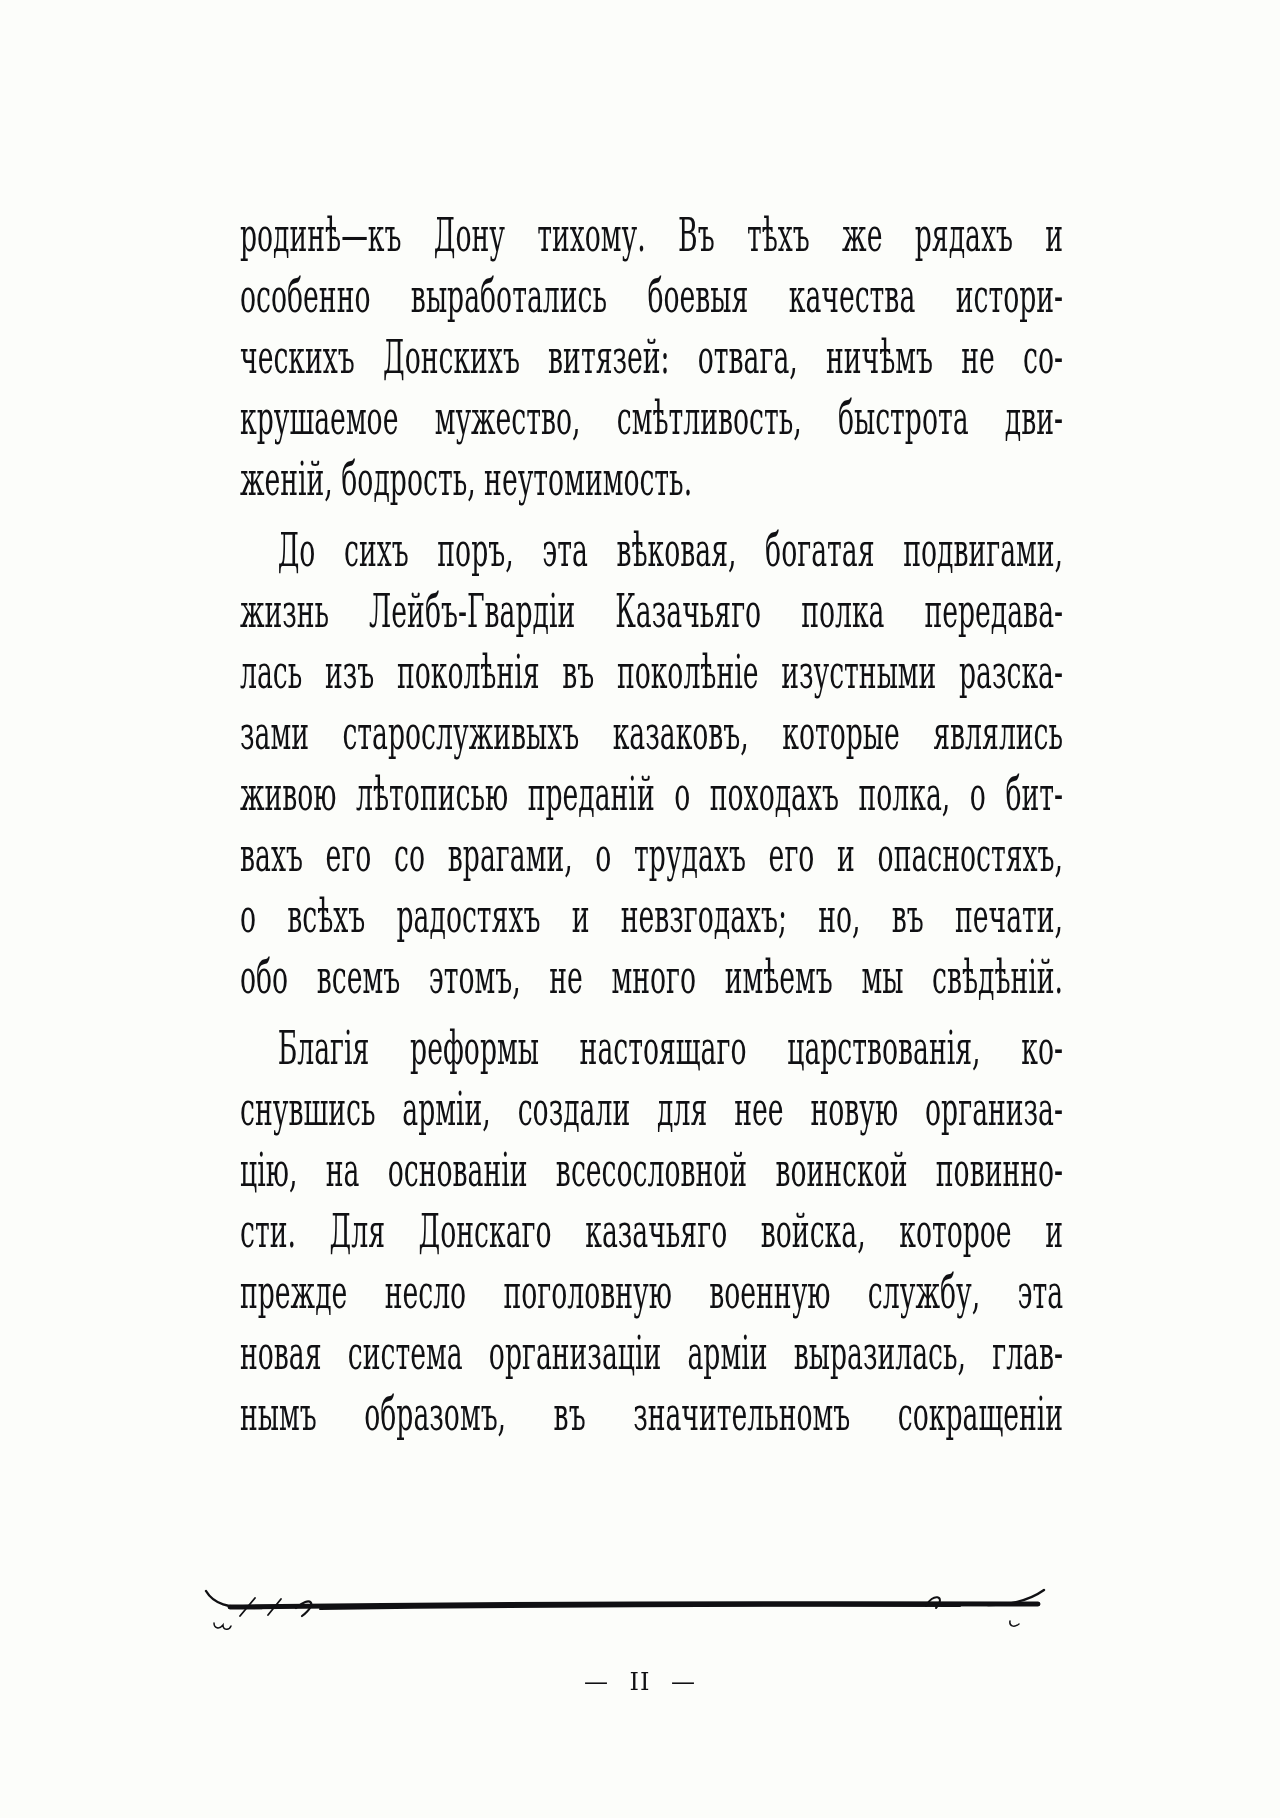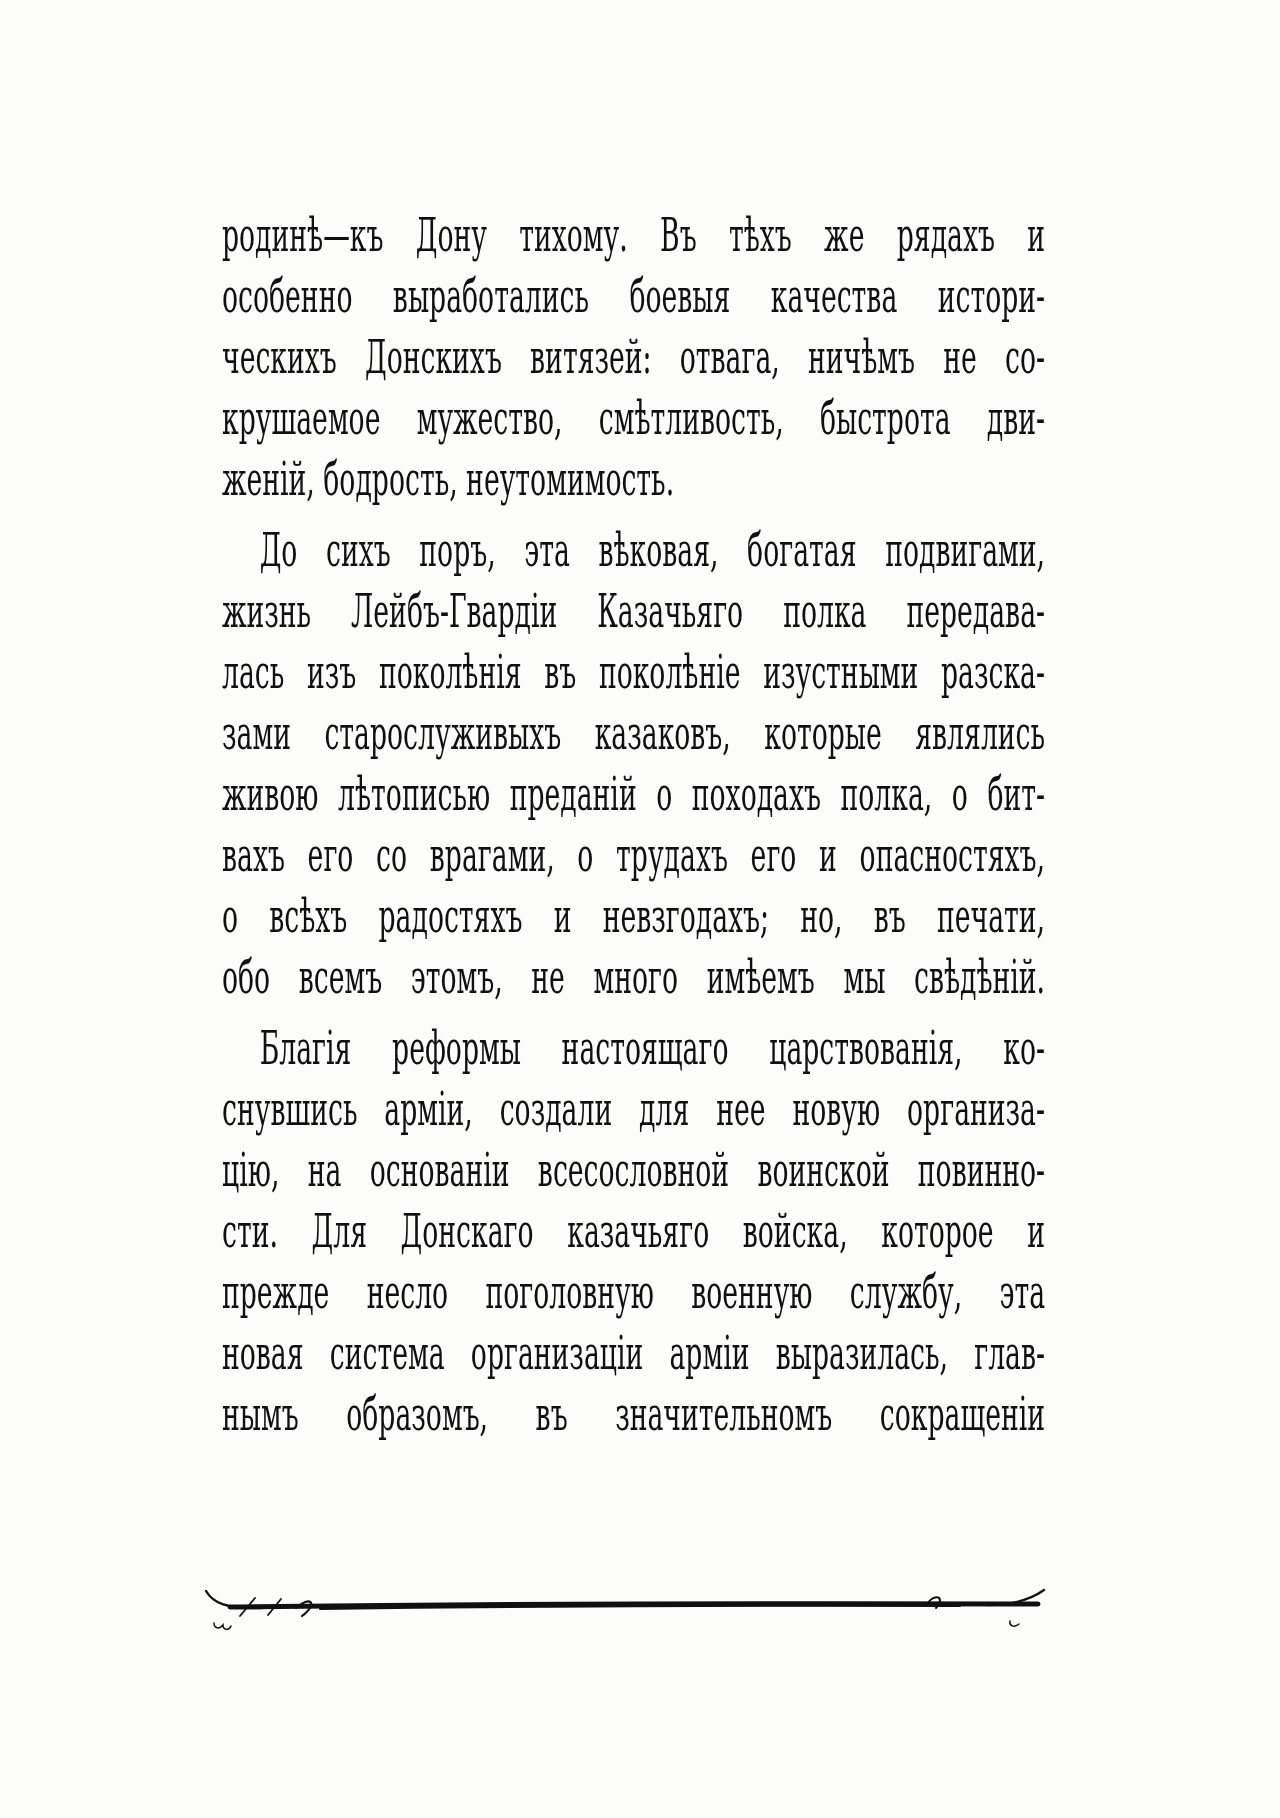--- a/index.html
+++ b/index.html
@@ -5,21 +5,21 @@
   html,body{margin:0;padding:0;background:#ffffff;}
   .page{
     position:relative;
     width:1280px;height:1818px;
     background:#fcfdfa;
     overflow:hidden;
     color:#0f0f12;
   }
   .textblock{
     position:absolute;
-    left:222px;top:205px;
+    left:240px;top:205px;
     width:823px;
   }
   .inner{
     width:1420px;
     transform:scaleX(0.5796);
     transform-origin:0 0;
     font-family:"DejaVu Serif","Liberation Serif",serif;
     font-size:46px;
     line-height:61px;
     color:#101013;
@@ -105,14 +105,15 @@
     <path d="M40,34 l15,-18" stroke-width="1.8"></path>
     <path d="M68,33 l13,-16" stroke-width="1.8"></path>
 
     <path d="M726,24 c6,-13 21,-11 10,2" stroke-width="2"></path>
     <path d="M788,23 C812,23 830,18 844,8" stroke-width="2.4"></path>
 
     <path d="M14,41 c0,5 5,7 9,2 c0,5 6,6 8,1" stroke-width="1.5"></path>
     <path d="M810,39 c-1,5 4,7 9,3" stroke-width="1.5"></path>
   </svg>
 
+  <div class="folio">— ΙΙ —</div>
 
 </div>
 
 </body></html>

